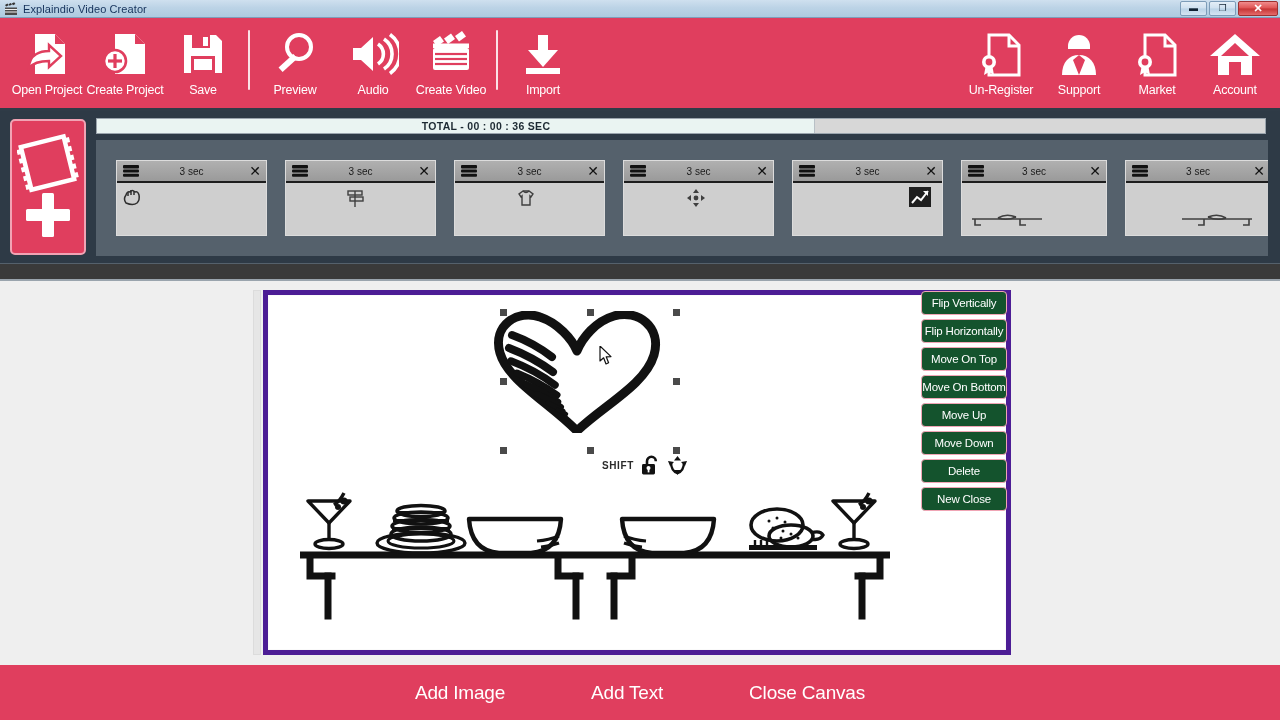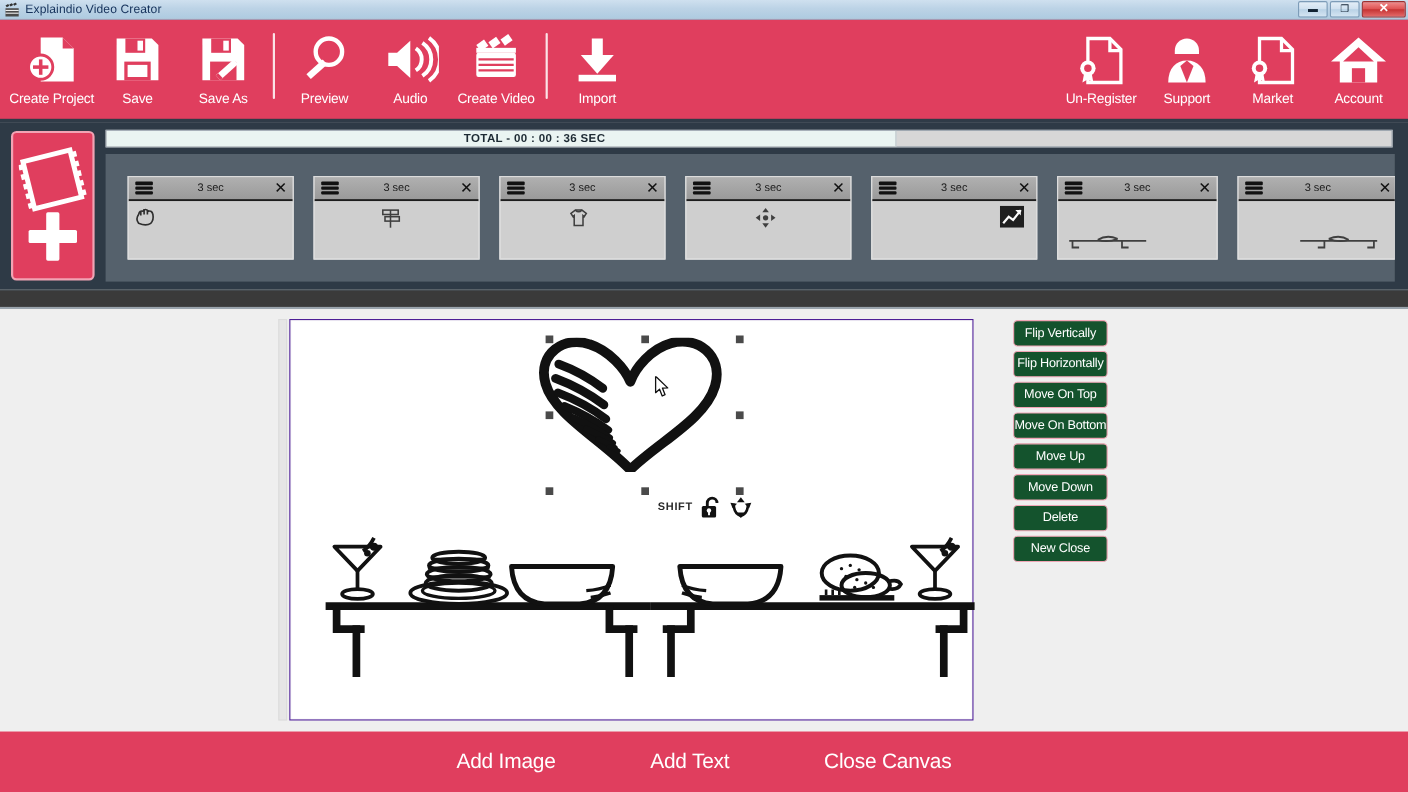--- a/index.html
+++ b/index.html
@@ -123,22 +123,22 @@
     position: absolute; top: 263px; left: 0; width: 1280px; height: 18px;
     background: #3a3a3a; border-top: 1px solid #55616c; border-bottom: 2px solid #9aa4ad;
   }
 
   
   .workspace {
     position: absolute; top: 281px; left: 0; width: 1280px; height: 384px;
     background: #efefef;
   }
   .canvas {
-    position: absolute; left: 263px; top: 9px; width: 622px; height: 365px;
-    background: #ffffff; border: 1px solid #4c1d95;
+    position: absolute; left: 263px; top: 9px; width: 748px; height: 365px;
+    background: #ffffff; border: 5px solid #4c1d95;
     box-shadow: 0 0 0 1px #fafafa inset;
   }
   .canvas-scroll-l {
     position: absolute; left: 253px; top: 9px; width: 8px; height: 365px;
     background: #e6e6e6; border: 1px solid #dcdcdc;
   }
 
   
   .handle {
     position: absolute; width: 7px; height: 7px; background: #4a4a4a;
@@ -204,20 +204,30 @@
       <div class="winbtn close">
         <span class="g">✕</span>
       </div>
     </div>
   </div>
 
   <div class="toolbar">
 
     <div class="tool-group left">
 
+      <div class="tool">
+        <span class="ico">
+          <svg width="52" height="52" viewBox="0 0 52 52">
+            <path d="M14 6 h20 l10 10 v30 h-30 z" fill="#fff"></path>
+            <path d="M34 6 v10 h10 z" fill="#e03e5e"></path>
+            <path d="M8 40 c0 -14 12 -17 20 -17 v-6 l12 11 l-12 11 v-6 c-8 0 -16 2 -20 7 z" fill="#fff" stroke="#e03e5e" stroke-width="2.4"></path>
+          </svg>
+        </span>
+        <span class="lbl">Open Project</span>
+      </div>
 
       <div class="tool">
         <span class="ico">
           <svg width="52" height="52" viewBox="0 0 52 52">
             <path d="M16 6 h20 l10 10 v30 h-30 z" fill="#fff"></path>
             <path d="M36 6 v10 h10 z" fill="#e03e5e"></path>
             <circle cx="16" cy="33" r="11" fill="#fff" stroke="#e03e5e" stroke-width="2.6"></circle>
             <rect x="14.4" y="26" width="3.2" height="14" fill="#e03e5e"></rect>
             <rect x="9" y="31.4" width="14" height="3.2" fill="#e03e5e"></rect>
           </svg>
@@ -231,36 +241,20 @@
             <path d="M6 6 h32 l6 6 v32 h-38 z" fill="#fff"></path>
             <rect x="14" y="6" width="18" height="13" fill="#e03e5e"></rect>
             <rect x="25" y="8" width="5" height="9" fill="#fff"></rect>
             <rect x="13" y="27" width="24" height="17" fill="#e03e5e"></rect>
             <rect x="16" y="30" width="18" height="11" fill="#fff"></rect>
           </svg>
         </span>
         <span class="lbl">Save</span>
       </div>
 
-      <div class="tool">
-        <span class="ico">
-          <svg width="50" height="50" viewBox="0 0 50 50">
-            <path d="M6 6 h32 l6 6 v32 h-38 z" fill="#fff"></path>
-            <rect x="14" y="6" width="18" height="13" fill="#e03e5e"></rect>
-            <rect x="25" y="8" width="5" height="9" fill="#fff"></rect>
-            <rect x="13" y="27" width="24" height="17" fill="#e03e5e"></rect>
-            <g transform="rotate(-42 28 34)">
-              <rect x="17" y="31.5" width="22" height="6" fill="#fff"></rect>
-              <polygon points="39,31.5 44,34.5 39,37.5" fill="#fff"></polygon>
-              <rect x="17" y="31.5" width="3" height="6" fill="#e03e5e"></rect>
-            </g>
-          </svg>
-        </span>
-        <span class="lbl">Save As</span>
-      </div>
 
       <div class="tool-sep"></div>
 
       <div class="tool">
         <span class="ico">
           <svg width="50" height="50" viewBox="0 0 50 50">
             <circle cx="29" cy="18" r="12" fill="none" stroke="#fff" stroke-width="4"></circle>
             <rect x="8" y="31" width="20" height="6" fill="#fff" transform="rotate(-42 18 34)"></rect>
           </svg>
         </span>

